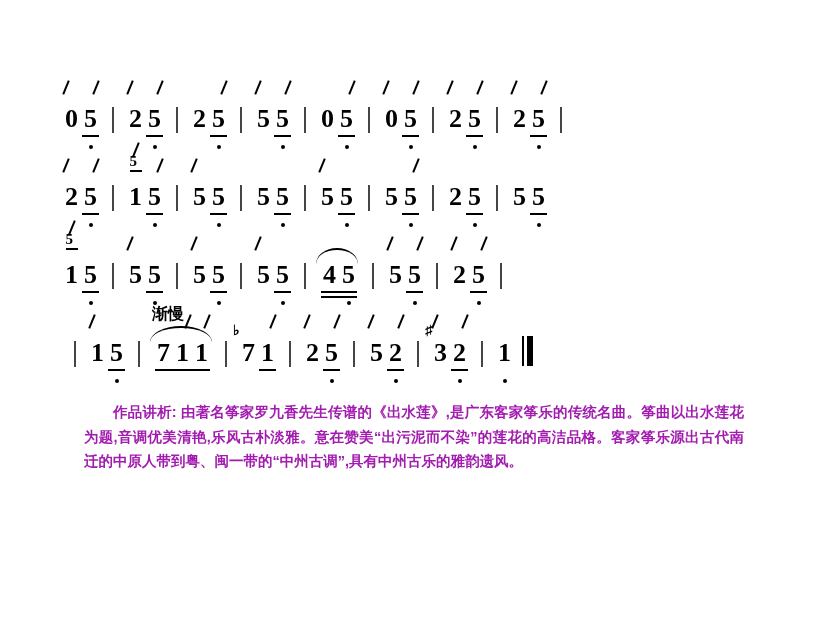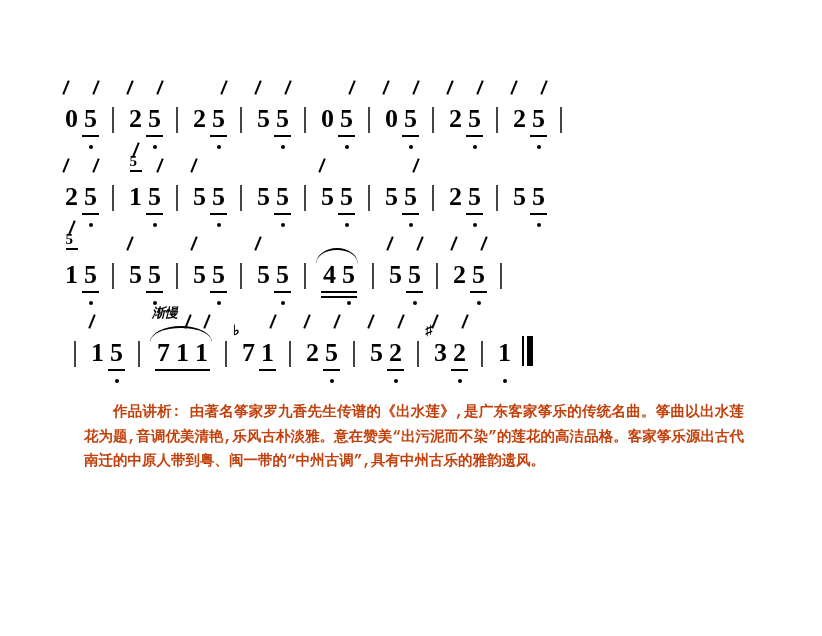--- a/index.html
+++ b/index.html
@@ -155,25 +155,24 @@
     border-radius: 50%/100% 100% 0 0;
   }
   .slur.small {
     width: 42px;
   }
   
   .tempo {
     position: absolute;
     top: -36px;
     left: 0;
-    font-size: 13px;
+    font-size: 16px;
     font-weight: 700;
     font-family: "Liberation Sans", sans-serif;
     white-space: nowrap;
-    font-style: italic;
   }
   
   .acc {
     position: absolute;
     top: -16px;
     left: -7px;
     font-size: 14px;
     line-height: 14px;
     font-weight: 700;
   }
@@ -194,26 +193,26 @@
     height: 30px;
     background: #000;
   }
 
   
   .commentary {
     position: absolute;
     left: 84px;
     top: 400px;
     width: 660px;
-    font-family: Liberation Mono, monospace;
+    font-family: Liberation Sans, sans-serif;
     font-size: 14.5px;
     font-weight: 700;
     line-height: 24.5px;
     text-align: justify;
-    color: #c2410c;
+    color: #a21caf;
   }
   .commentary p {
     margin: 0;
     text-indent: 2em;
   }
 </style>
 </head>
 <body>
 
 <div class="page">

